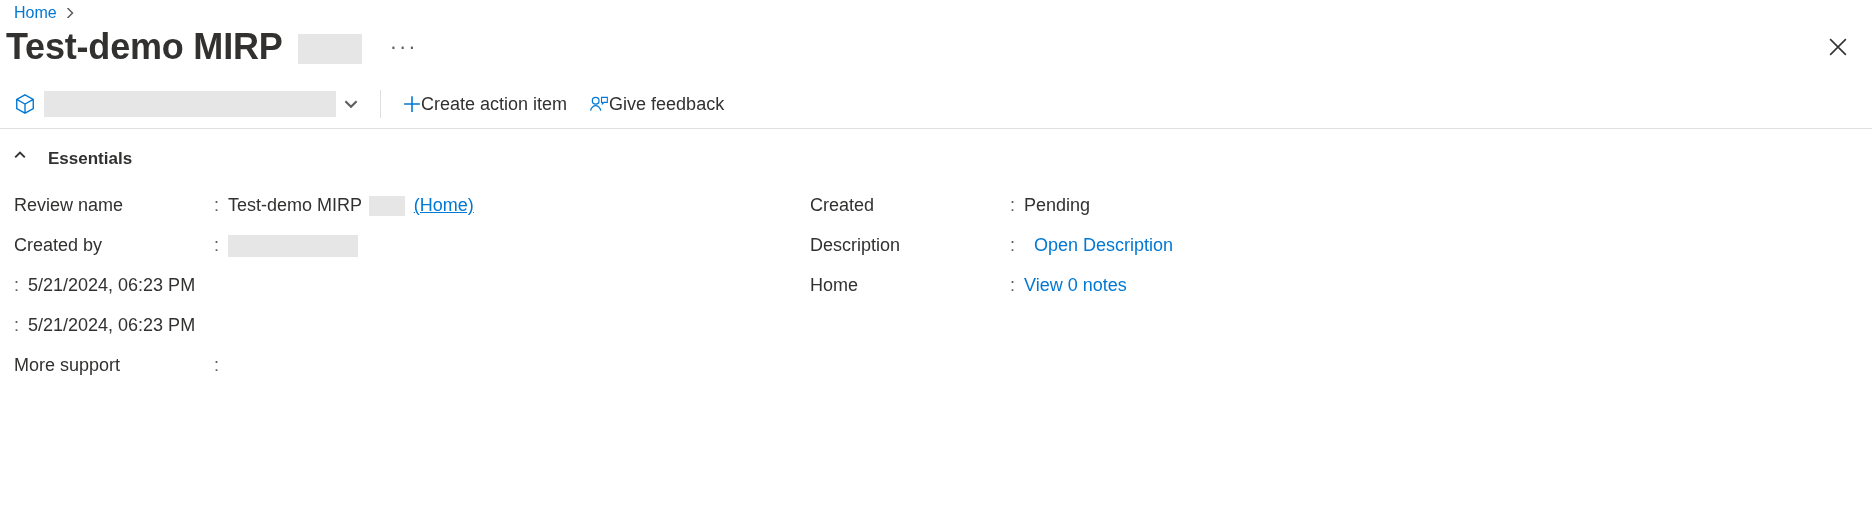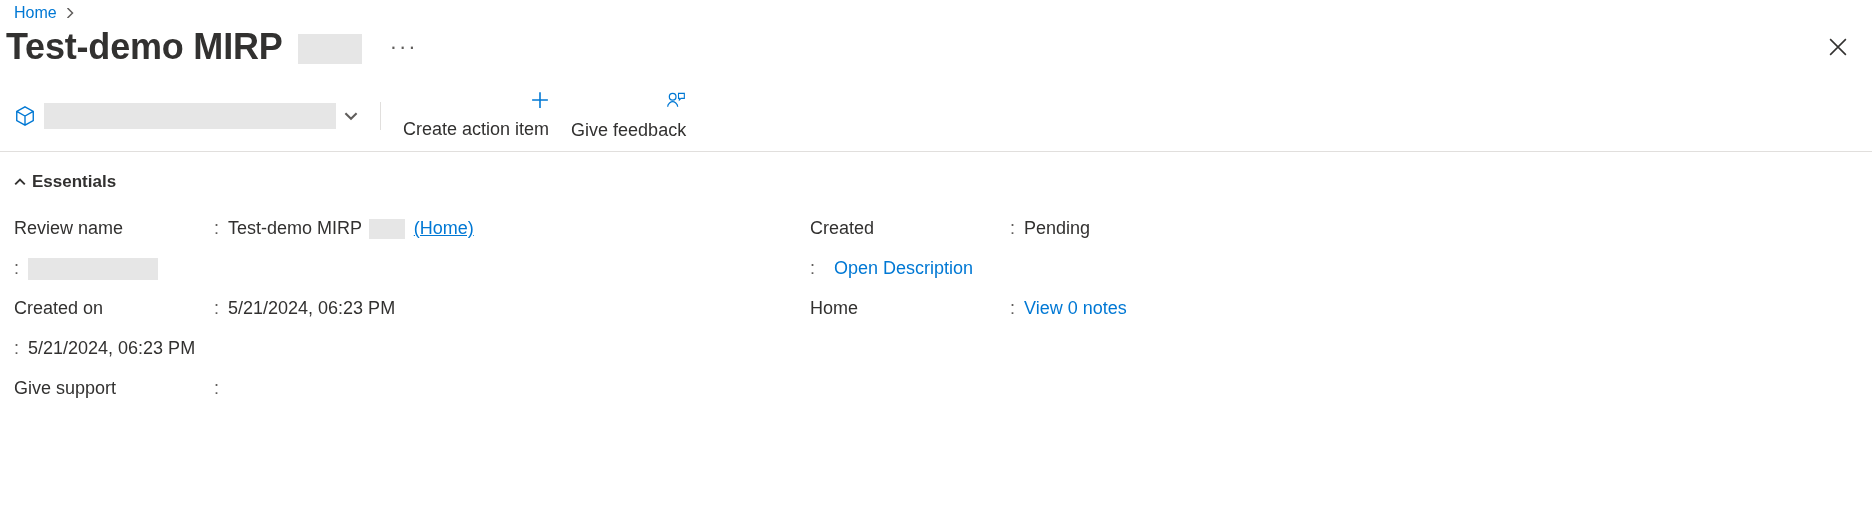--- a/index.html
+++ b/index.html
@@ -26,26 +26,26 @@
   .close-btn{width:28px;height:28px;display:flex;align-items:center;justify-content:center;color:#323130;cursor:pointer;margin-right:6px;}
   .close-btn svg{width:18px;height:18px;}
 
   
   .toolbar{display:flex;align-items:center;padding:8px 14px 10px 14px;border-bottom:1px solid var(--light-border);gap:22px;font-size:18px;}
   .toolbar .resource{display:flex;align-items:center;gap:8px;cursor:pointer;}
   .toolbar .resource .cube-icon{color:var(--link);}
   .toolbar .resource .redacted{width:292px;height:26px;background:var(--redacted);}
   .toolbar .resource .chev-down{color:var(--muted);}
   .toolbar .sep{width:1px;height:28px;background:var(--light-border);}
-  .toolbar .action{display:flex;align-items:flex-end;gap:10px;color:var(--text);cursor:pointer;flex-direction:column;}
+  .toolbar .action{display:flex;align-items:center;color:var(--text);cursor:pointer;}
   .toolbar .action .ico{color:var(--link);}
 
   
   .essentials{padding:20px 14px;}
-  .essentials-header{display:flex;align-items:center;gap:6px;font-size:17px;font-weight:600;cursor:pointer;margin-bottom:16px;}
+  .essentials-header{display:flex;gap:22px;font-size:17px;font-weight:600;cursor:pointer;margin-bottom:16px;}
   .essentials-header .chev-up{color:var(--text);}
   .ess-grid{display:flex;gap:56px;}
   .ess-col{min-width:740px;}
   .ess-row{display:flex;align-items:flex-end;font-size:18px;padding:6px 0;line-height:28px;}
   .ess-label{width:200px;color:#323130;}
   .ess-colon{width:14px;color:var(--muted);}
   .ess-value{color:#323130;}
   .ess-value .redacted{display:inline-block;width:130px;height:22px;background:var(--redacted);vertical-align:middle;}
   .ess-value .redacted-sm{display:inline-block;width:36px;height:20px;background:var(--redacted);vertical-align:middle;margin:0 4px 0 2px;}
   .ess-value .link{color:var(--link);}
@@ -132,53 +132,54 @@
         <div class="ess-label">Review name</div>
         <div class="ess-colon">:</div>
         <div class="ess-value">
           <span>Test-demo MIRP</span>
           <span class="redacted-sm"></span>
           <span class="edit-link">(Home)</span>
         </div>
       </div>
 
       <div class="ess-row">
+        <div class="ess-label">Created by</div>
         <div class="ess-colon">:</div>
         <div class="ess-value">
           <span class="redacted"></span>
         </div>
       </div>
 
       <div class="ess-row">
-        <div class="ess-label">Created on</div>
         <div class="ess-colon">:</div>
         <div class="ess-value">5/21/2024, 06:23 PM</div>
       </div>
 
       <div class="ess-row">
         <div class="ess-colon">:</div>
         <div class="ess-value">5/21/2024, 06:23 PM</div>
       </div>
 
       <div class="ess-row">
-        <div class="ess-label">Give support</div>
+        <div class="ess-label">More support</div>
         <div class="ess-colon">:</div>
       </div>
 
     </div>
 
     <div class="ess-col">
 
       <div class="ess-row">
         <div class="ess-label">Created</div>
         <div class="ess-colon">:</div>
         <div class="ess-value">Pending</div>
       </div>
 
       <div class="ess-row">
+        <div class="ess-label">Description</div>
         <div class="ess-colon">:</div>
         <div class="ess-value">&nbsp;
           <span class="link">Open Description</span>
         </div>
       </div>
 
       <div class="ess-row">
         <div class="ess-label">Home</div>
         <div class="ess-colon">:</div>
         <div class="ess-value">

